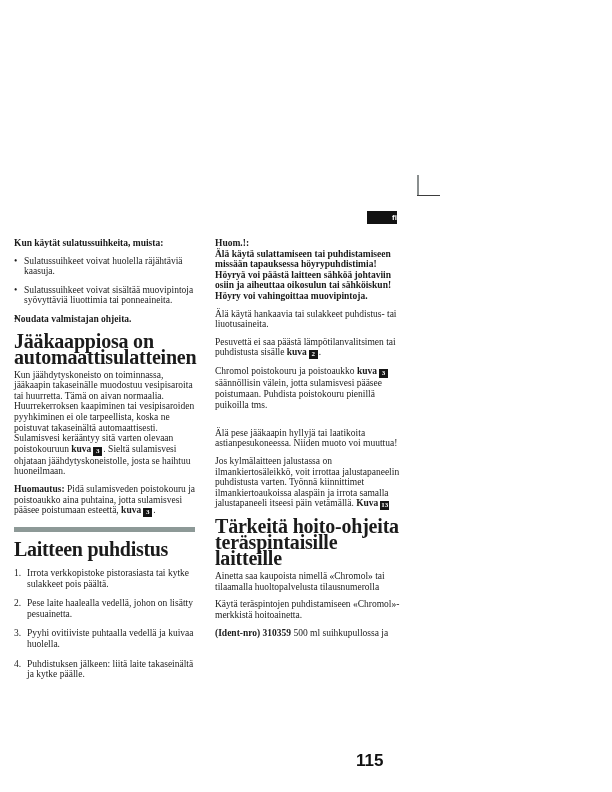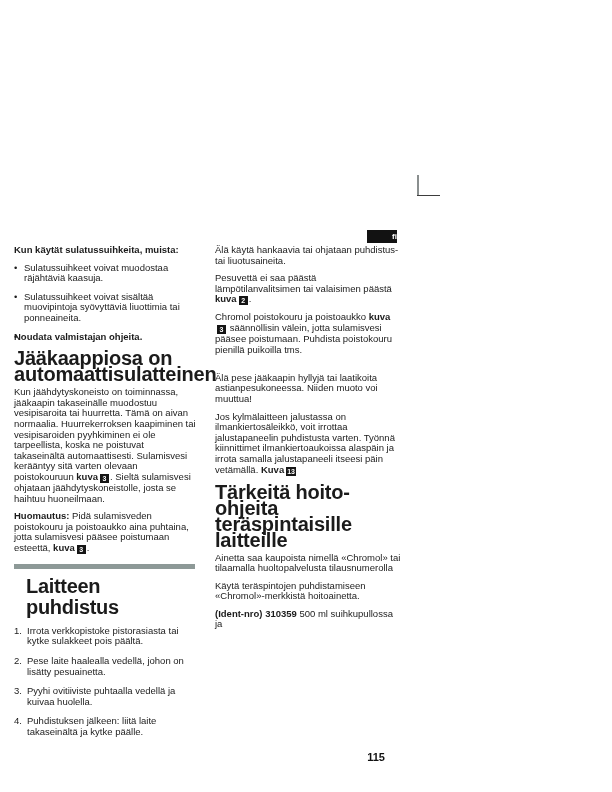--- a/index.html
+++ b/index.html
@@ -8,86 +8,87 @@
     font-family:"Liberation Sans", sans-serif; color:#1b1b1b; overflow:hidden;
   }
   
   .crop-mark { position:absolute; left:417px; top:175px; width:23px; height:21px; }
   .crop-mark .v { position:absolute; left:0; top:0; width:2px; height:21px; background:#8a8f8f; }
   .crop-mark .h { position:absolute; left:0; top:19.5px; width:23px; height:1.5px; background:#3d3d3d; }
   
   .lang-badge {
     position:absolute; left:367px; top:211px; width:30px; height:13px;
     background:#121212; color:#ffffff; font-size:8px; font-weight:bold;
-    text-align:right; line-height:13px;margin-top:19px;
+    text-align:right; line-height:13px;
   }
   
-  .col { position:absolute; top:245px; font-size:9.5px; line-height:10.6px; }
+  .col { position:absolute; top:238px; font-size:9.5px; line-height:10.6px;font-family:Liberation Serif, serif; }
   .col-left  { left:14px;  width:183px; }
   .col-right { left:215px; width:187px; }
   .col p { margin:0 0 7px 0; }
   .bold { font-weight:bold; }
   .heading {
     font-size:20px; line-height:16px; font-weight:bold;
     margin:8px 0 5px 0; letter-spacing:-0.2px;
   }
   .heading-large {
     font-size:20px; line-height:21px; font-weight:bold;
-    margin:0 0 8px 12px; letter-spacing:-0.3px;
+    margin:0 0 8px 0; letter-spacing:-0.3px;
   }
   .section-rule { height:5px; background:#8d9997; margin:10px 2px 7px 0; }
   .fig-badge {
     display:inline-block; background:#151515; color:#ffffff;
     font-size:7px; font-weight:bold; line-height:9px; height:9px; min-width:7px;
     padding:0 1px; text-align:center; vertical-align:-1px; margin:0 1px 0 2px;
   }
   ul.bullets, ol.numbers { list-style:none; margin:0 0 2px 0; padding:0; }
   ul.bullets li { position:relative; padding-left:10px; margin:0 0 8px 0; }
   ul.bullets li .marker { position:absolute; left:0; top:0; }
   ol.numbers li { position:relative; padding-left:13px; margin:0 0 9px 0; }
   ol.numbers li .marker { position:absolute; left:0; top:0; }
   .page-number {
     position:absolute; left:356px; top:751px; width:40px;
-    text-align:center; font-size:11px; font-weight:bold; color:#111111;
+    text-align:left; font-size:17px; font-weight:bold; color:#111111;
   }
 </style>
 </head>
 <body>
 
 <div class="page">
   <div class="crop-mark">
     <div class="v"></div>
     <div class="h"></div>
   </div>
 
   <div class="lang-badge">fi</div>
 
   <div class="col col-left" id="col-left">
       <p><span class="bold">Kun käytät sulatussuihkeita, muista:</span></p>
       <ul class="bullets">
-        <li><span class="marker">•</span><span class="">Sulatussuihkeet voivat muodostaa räjähtäviä kaasuja.</span></li>
+        <li><span class="marker">•</span><span class="">Sulatussuihkeet voivat huolella räjähtäviä kaasuja.</span></li>
         <li><span class="marker">•</span><span class="">Sulatussuihkeet voivat sisältää muovipintoja syövyttäviä liuottimia tai ponneaineita.</span></li>
         <li><span class="marker">•</span></li>
       </ul>
       <p><span class="bold">Noudata valmistajan ohjeita.</span></p>
       <div class="heading"><span class="">Jääkaappiosa on automaattisulatteinen</span></div>
       <p><span class="">Kun jäähdytyskoneisto on toiminnassa, jääkaapin takaseinälle muodostuu vesipisaroita tai huurretta. Tämä on aivan normaalia. Huurrekerroksen kaapiminen tai vesipisaroiden pyyhkiminen ei ole tarpeellista, koska ne poistuvat takaseinältä automaattisesti. Sulamisvesi kerääntyy sitä varten olevaan poistokouruun </span><span class="bold">kuva</span><span class="fig-badge">3</span><span class="">. Sieltä sulamisvesi ohjataan jäähdytyskoneistolle, josta se haihtuu huoneilmaan.</span></p>
       <p><span class="bold">Huomautus:</span><span class=""> Pidä sulamisveden poistokouru ja poistoaukko aina puhtaina, jotta sulamisvesi pääsee poistumaan esteettä, </span><span class="bold">kuva</span><span class="fig-badge">3</span><span class="">.</span></p>
       <div class="section-rule"></div>
       <div class="heading-large"><span class="">Laitteen puhdistus</span></div>
       <ol class="numbers">
         <li><span class="marker">1.</span><span class="">Irrota verkkopistoke pistorasiasta tai kytke sulakkeet pois päältä.</span></li>
         <li><span class="marker">2.</span><span class="">Pese laite haalealla vedellä, johon on lisätty pesuainetta.</span></li>
         <li><span class="marker">3.</span><span class="">Pyyhi ovitiiviste puhtaalla vedellä ja kuivaa huolella.</span></li>
         <li><span class="marker">4.</span><span class="">Puhdistuksen jälkeen: liitä laite takaseinältä ja kytke päälle.</span></li>
       </ol>
     </div>
   <div class="col col-right" id="col-right">
-      <p><span class="">Älä käytä hankaavia tai ohjataan puhdistus- tai liuotusaineita.</span></p>
-      <p><span class="">Pesuvettä ei saa päästä lämpötilanvalitsimen tai valaisimen päästä </span><span class="bold">kuva</span><span class="fig-badge">2</span><span class="">.</span></p>
+      <p><span class="bold">Huom.!:</span><br><span class="bold">Älä käytä sulattamiseen tai puhdistamiseen missään tapauksessa höyrypuhdistimia! Höyryä voi päästä laitteen sähköä johtaviin osiin ja aiheuttaa oikosulun tai sähköiskun! Höyry voi vahingoittaa muovipintoja.</span></p>
+      <p><span class="">Älä käytä hankaavia tai sulakkeet puhdistus- tai liuotusaineita.</span></p>
+      <p><span class="">Pesuvettä ei saa päästä lämpötilanvalitsimen tai puhdistusta sisälle </span><span class="bold">kuva</span><span class="fig-badge">2</span><span class="">.</span></p>
       <p><span class="">Chromol poistokouru ja poistoaukko </span><span class="bold">kuva</span><span class="fig-badge">3</span><span class=""> säännöllisin välein, jotta sulamisvesi pääsee poistumaan. Puhdista poistokouru pienillä puikoilla tms.</span></p>
       <p><br><span class="">Älä pese jääkaapin hyllyjä tai laatikoita astianpesukoneessa. Niiden muoto voi muuttua!</span></p>
       <p><span class="">Jos kylmälaitteen jalustassa on ilmankiertosäleikkö, voit irrottaa jalustapaneelin puhdistusta varten. Työnnä kiinnittimet ilmankiertoaukoissa alaspäin ja irrota samalla jalustapaneeli itseesi päin vetämällä. </span><span class="bold">Kuva</span><span class="fig-badge">13</span></p>
       <div class="heading"><span class="">Tärkeitä hoito-ohjeita teräspintaisille laitteille</span></div>
       <p><span class="">Ainetta saa kaupoista nimellä «Chromol» tai tilaamalla huoltopalvelusta tilausnumerolla</span></p>
       <p><span class="">Käytä teräspintojen puhdistamiseen «Chromol»-merkkistä hoitoainetta.</span></p>
       <p><span class="bold">(Ident-nro) 310359</span><span class=""> 500 ml suihkupullossa ja</span></p>
     </div>
 
   <div class="page-number">115</div>

